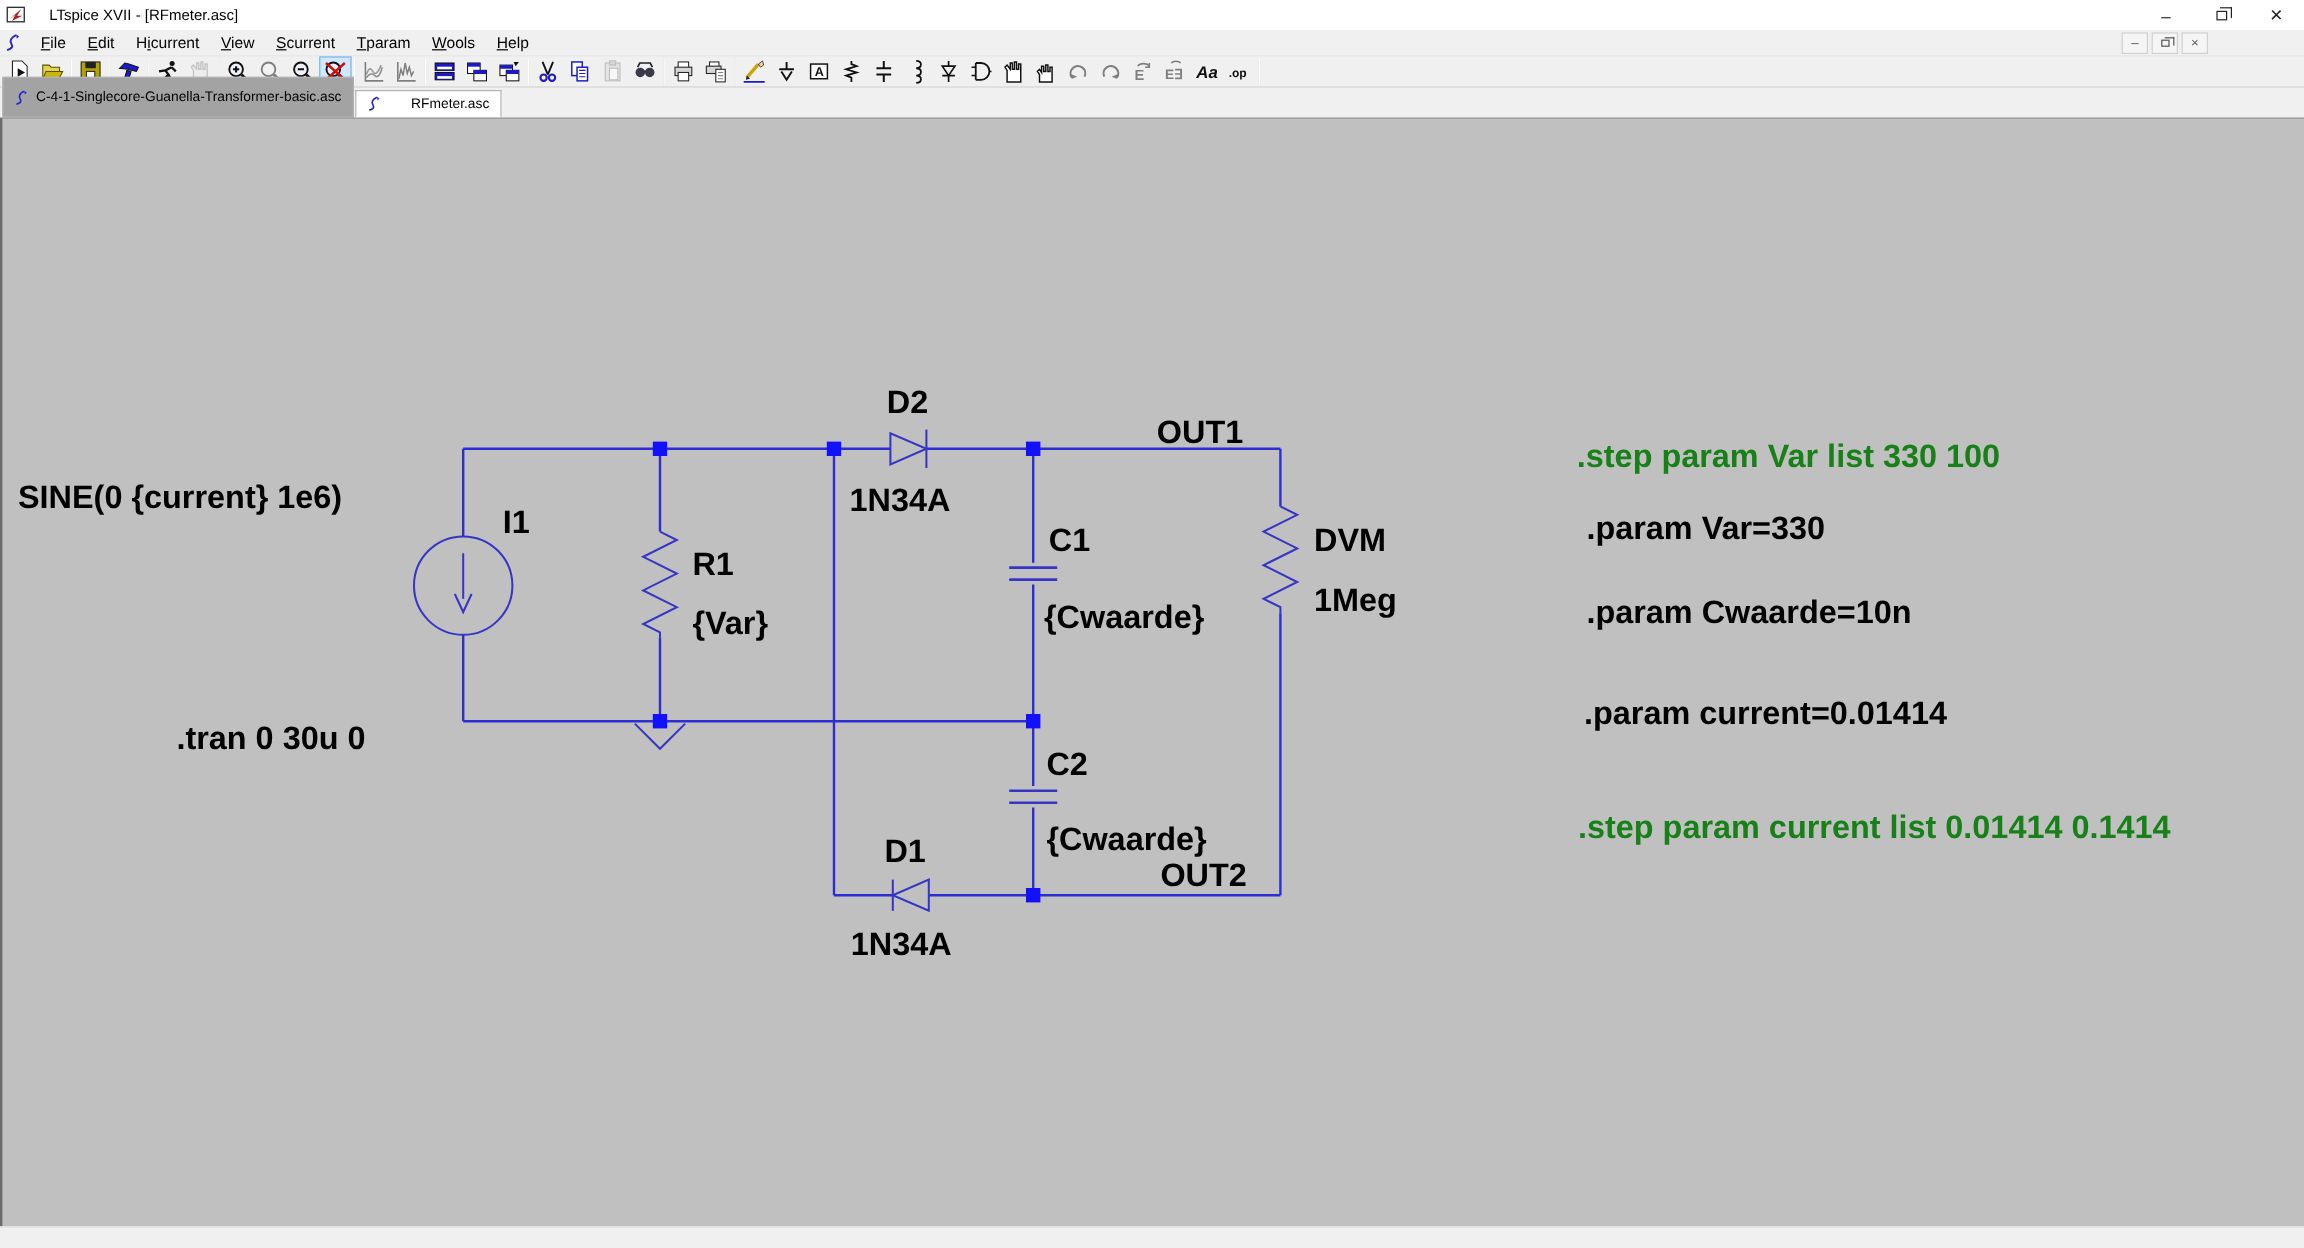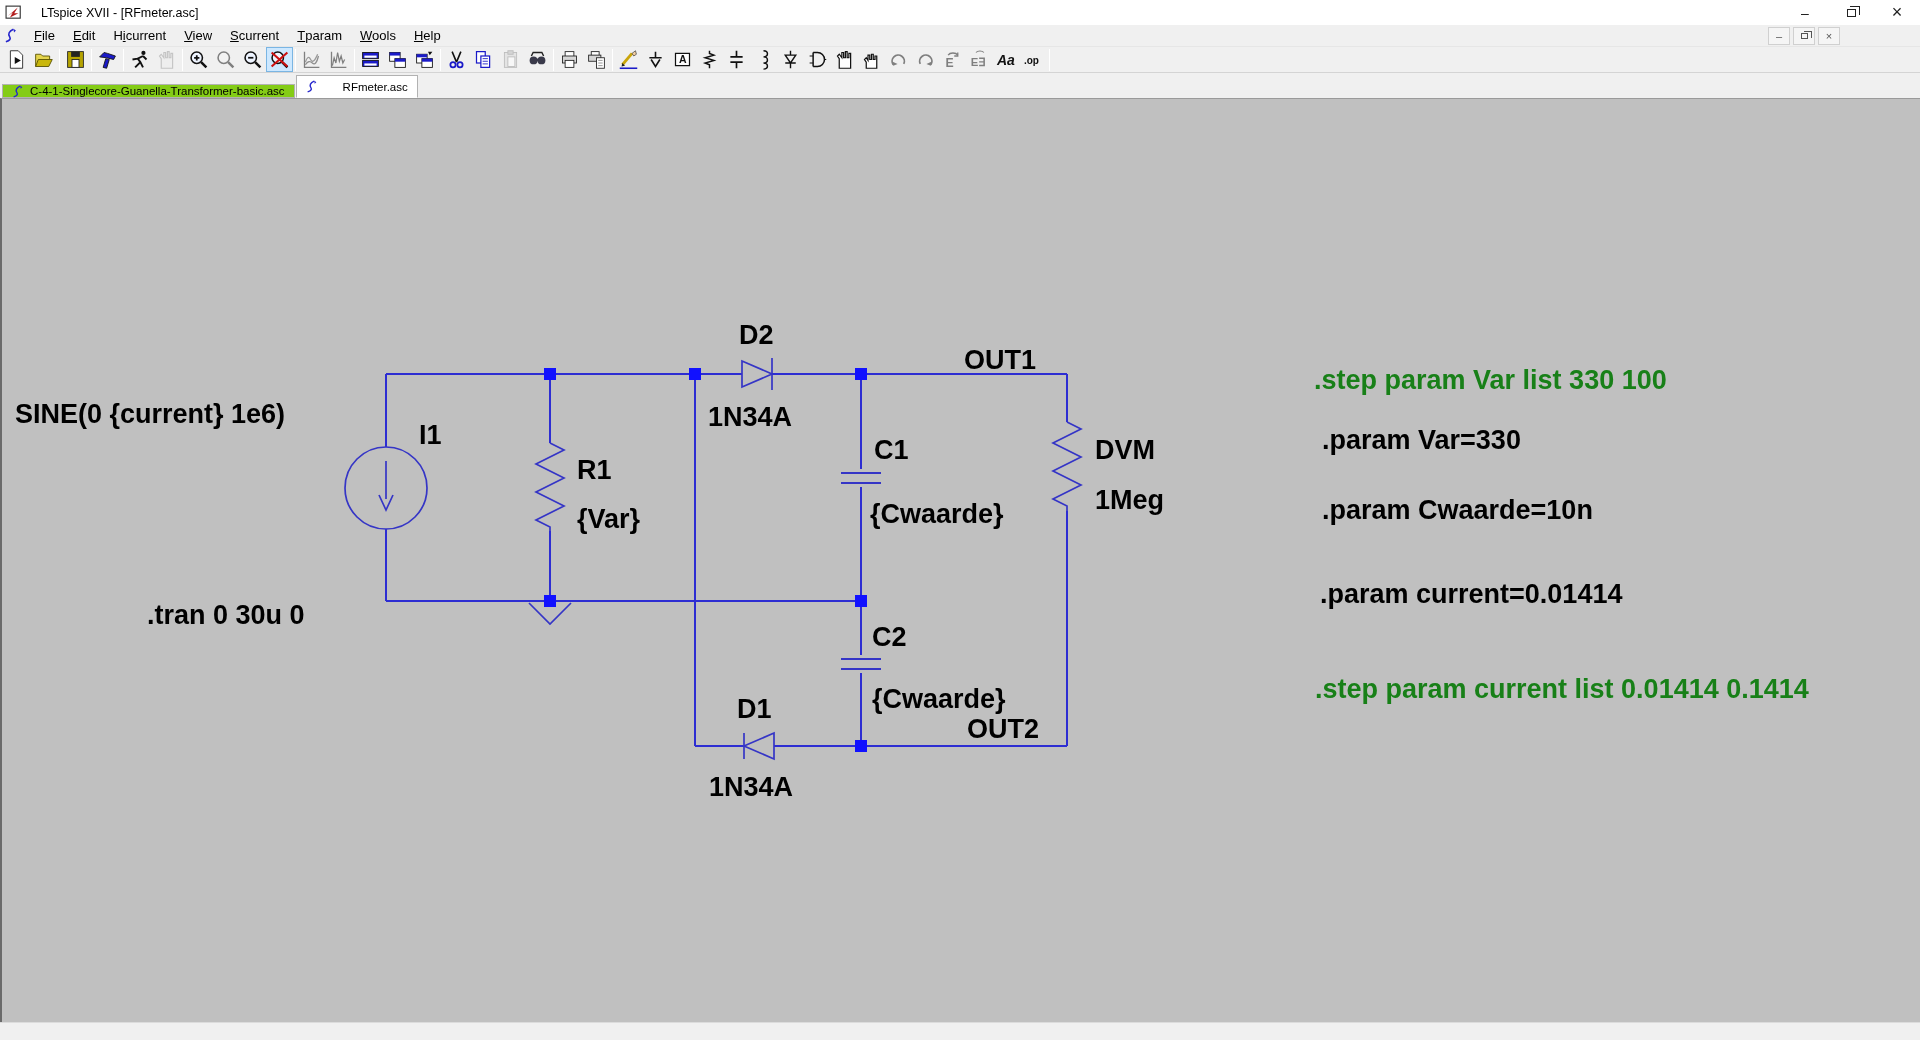--- a/index.html
+++ b/index.html
@@ -41,22 +41,22 @@
   .tb-btn svg { width:21px; height:21px; }
   .tb-btn.disabled { opacity:.5; filter:grayscale(100%); }
   .tb-btn.active { background:#cde8ff; border:1px solid #7ab5e3; }
   .tb-sep { width:1px; height:22px; background:#c6c6c6; border-right:1px solid #ffffff;
     margin:0 2px; flex:0 0 auto; }
   svg text { font-family:"Liberation Sans", sans-serif; }
 
   
   .tabbar { position:absolute; top:74px; left:0; width:1920px; height:24px;
     background:#f0f0f0; display:flex; align-items:flex-end; padding-left:2px; }
-  .tab { display:flex; align-items:center; gap:5px; height:14px; padding:0 9px;
-    border:1px solid #b2b2b2; background:#84cc16; font-size:11.5px; color:#000;
+  .tab { display:flex; align-items:center; gap:5px; height:34px; padding:0 9px;
+    border:1px solid #b2b2b2; background:#a3a3a3; font-size:11.5px; color:#000;
     margin-right:1px; cursor:default; white-space:nowrap; }
   .tab .doc-ico { width:13px; height:13px; }
   .tab.active { background:#ffffff; height:23px; border-bottom:1px solid #ffffff;gap:24px; }
 
   
   .canvas { position:absolute; top:98px; left:0; width:1920px; height:924px;
     background:#c0c0c0; border-left:2px solid #6a6a6a; border-top:1px solid #9a9a9a; }
   .schematic { position:absolute; left:0; top:0; width:1918px; height:923px; }
   .wire  { stroke:#2d2dd2; stroke-width:2;   fill:none; }
   .sym   { stroke:#3535c6; stroke-width:1.7; fill:none; }

